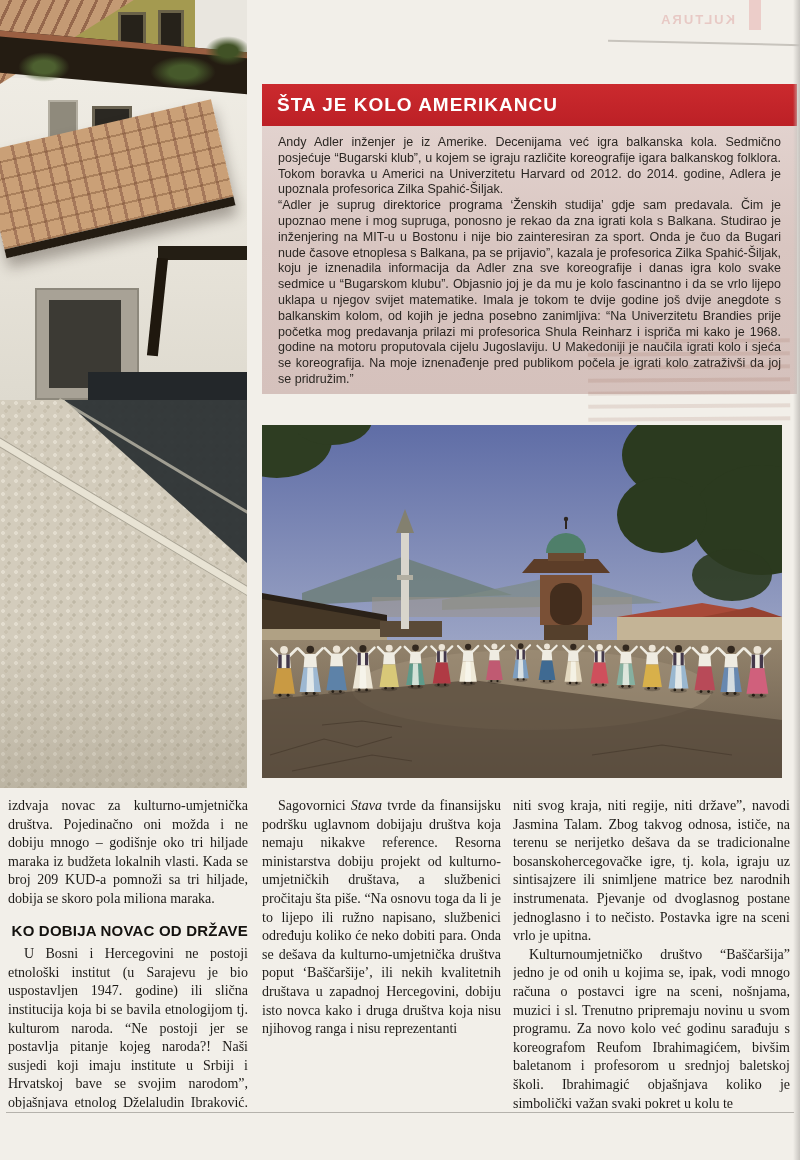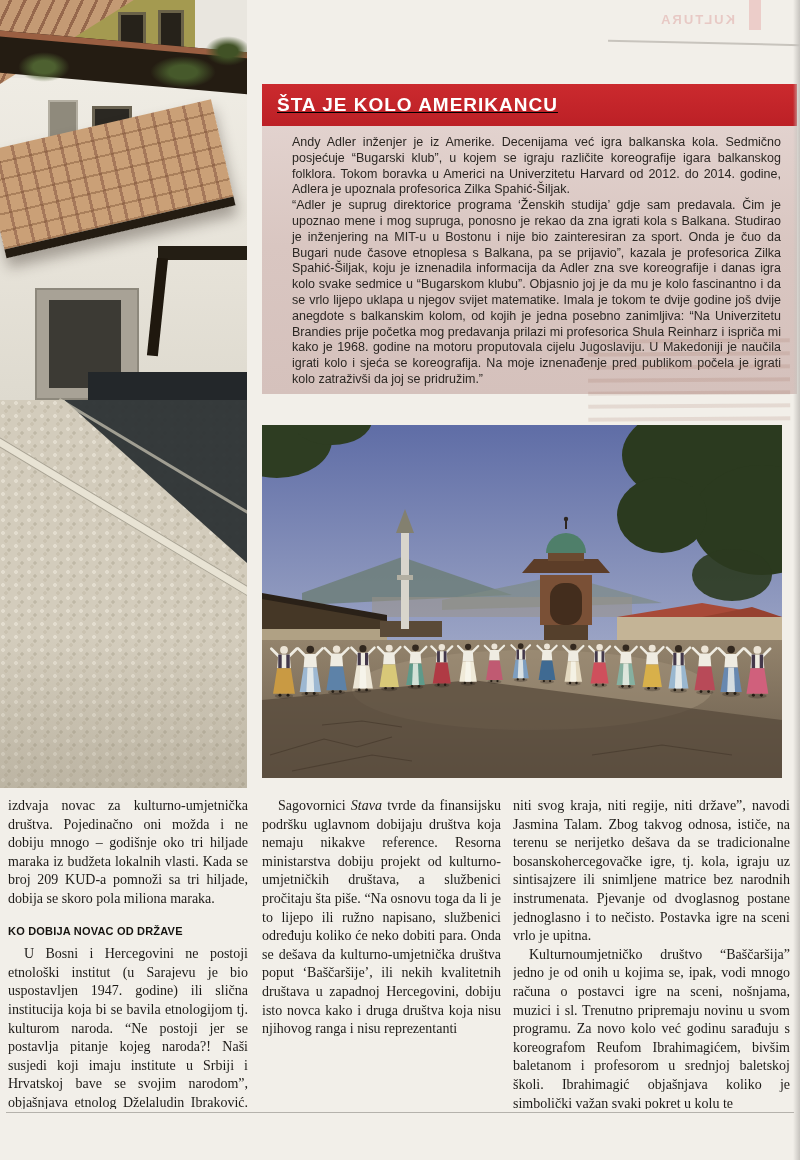--- a/index.html
+++ b/index.html
@@ -57,43 +57,43 @@
     clip-path:polygon(26% 0,100% 0,100% 42%);background:rgba(44,49,52,0.95);}
   .sp-curb{left:-12px;top:430px;width:340px;height:7px;background:#e8e3d4;
     border-top:1px solid #a9a394;border-bottom:1px solid #a9a394;transform:rotate(31deg);transform-origin:left top;}
   .sp-curb2{left:60px;top:398px;width:250px;height:3px;background:#cfc9b8;opacity:0.7;
     transform:rotate(31deg);transform-origin:left top;}
   .sp-corner-shade{left:0;top:640px;width:247px;height:148px;
     background:linear-gradient(180deg,rgba(90,80,60,0) 0%,rgba(120,110,88,0.25) 100%);}
 
   
   .infobox-header{position:absolute;left:262px;top:84px;width:535px;height:42px;background:#c32428;
-    background:linear-gradient(180deg,#cb2a2e 0%,#bc2026 100%);text-decoration:underline;}
+    background:linear-gradient(180deg,#cb2a2e 0%,#bc2026 100%);}
   .infobox-title{color:#fff;font-weight:bold;font-size:19px;letter-spacing:1px;
     line-height:42px;padding-left:15px;white-space:nowrap;}
   .infobox-body{position:absolute;left:262px;top:126px;width:535px;height:268px;box-sizing:border-box;
     background:linear-gradient(180deg,#e2d2ce 0%,#d9c6c1 45%,#d5c1bc 100%);
-    padding:9px 16px 0 30px;overflow:hidden;}
+    padding:9px 16px 0 16px;overflow:hidden;}
   .infobox-body p{margin:0;font-size:12.5px;line-height:15.8px;color:#2b2723;text-align:justify;}
 
   
   .dancers-photo{position:absolute;left:262px;top:425px;width:520px;height:353px;overflow:hidden;}
   .dancers-photo svg{display:block;}
 
   
   .col{position:absolute;top:797px;height:312px;overflow:hidden;
     font-family:"Liberation Serif",serif;font-size:14px;line-height:18.6px;color:#1c1a17;
     text-align:justify;hyphens:auto;}
   .col p{margin:0;}
   .col p.indent{text-indent:16px;}
   .col1{left:8px;width:240px;}
   .col2{left:262px;width:239px;}
   .col3{left:513px;width:277px;}
-  .subhead{font-family:"Liberation Sans",sans-serif;font-weight:bold;font-size:11px;
-    letter-spacing:0.2px;color:#14120f;margin:13px 0 5px 0;text-align:left;}
+  .subhead{font-family:"Liberation Sans",sans-serif;font-weight:bold;font-size:15px;
+    letter-spacing:0.2px;color:#14120f;margin:13px 0 5px 0;text-align:right;}
 
   
   .bottom-rule{position:absolute;left:6px;top:1112px;width:788px;height:1px;background:#b5b2ac;}
   .footer{position:absolute;left:540px;top:1128px;width:250px;text-align:right;color:#35322d;}
   .footer .mag{font-weight:bold;font-size:11px;letter-spacing:0.5px;color:#2e2b27;}
   .footer .date{font-size:11px;color:#9b5148;margin-left:4px;}
   .footer .pagenum{font-weight:bold;font-size:15px;color:#171614;margin-left:9px;}
 </style>
 </head>
 <body>

